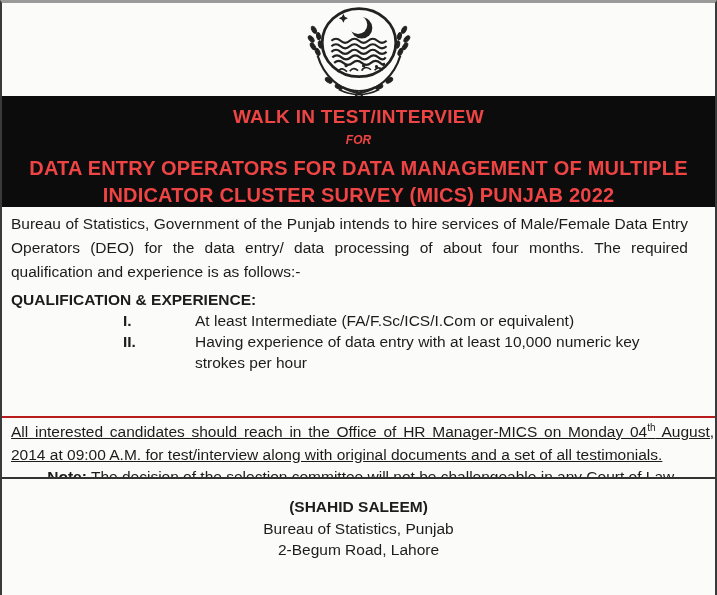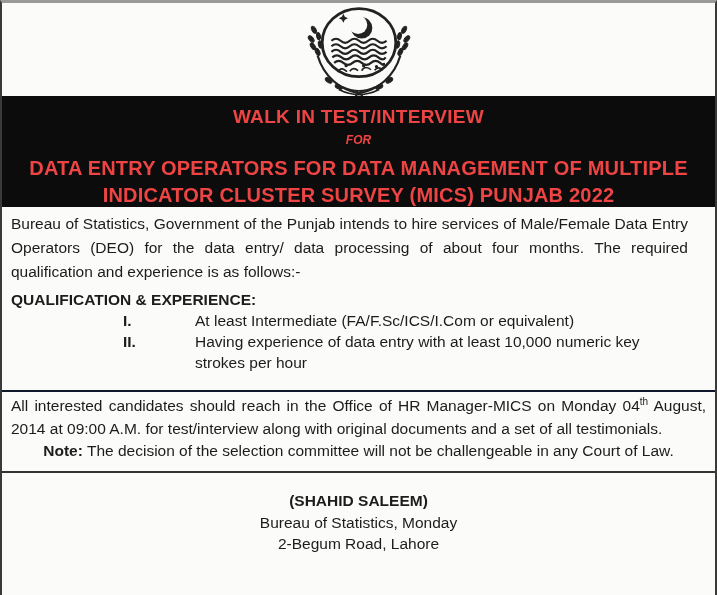--- a/index.html
+++ b/index.html
@@ -27,50 +27,51 @@
     text-align:center;
     padding-top:9px;
     box-sizing:border-box;
   }
   .t1 { font-size:19px; font-weight:bold; line-height:24px; letter-spacing:0.3px; }
   .t2 { font-size:12px; font-weight:bold; font-style:italic; line-height:23px; }
   .t3 { font-size:20px; font-weight:bold; line-height:27px; margin-top:3px; letter-spacing:0.2px; }
   .t4 { font-size:20px; font-weight:bold; line-height:26px; letter-spacing:0.2px; }
 
   .body-section {
-    height:185px;
+    height:211px;
     box-sizing:border-box;
-    border-bottom:2px solid #0f172a;
+    border-bottom:2px solid #b91c1c;
     padding:3px 27px 0 9px;
     overflow:hidden;
   }
   .intro {
     margin:2px 0 0 0;
     font-size:15.5px;
     line-height:24px;
     text-align:justify;
   }
   .qual-heading {
     font-weight:bold;
     font-size:15.5px;
     margin-top:5px;
     line-height:21px;
   }
   .qa-row { display:flex; line-height:21px; font-size:15.5px; }
   .qa-num { margin-left:112px; width:72px; font-weight:bold; flex:none; }
   .qa-text { max-width:500px; }
 
   .notice-section {
-    height:81px;
+    height:61px;
     box-sizing:border-box;
     border-bottom:2px solid #333;
-    padding:3px 9px 0 9px;
+    padding:3px 1px 0 9px;
     font-size:15.5px;
     line-height:22.5px;
     overflow:hidden;
+    text-decoration:underline;
   }
   .notice-para { margin:0; text-align:justify; }
   .note-line { margin:0;text-align:center; }
   .bold { font-weight:bold; }
   sup { font-size:10px; line-height:0; }
 
   .signature-section {
     position:relative;
     height:152px;
     box-sizing:border-box;
@@ -172,20 +173,20 @@
     </div>
   </div>
 
   <div class="notice-section">
     <p class="notice-para"><span>All interested candidates should reach in the Office of HR Manager-MICS on Monday 04</span><sup>th</sup><span> August, 2014 at 09:00 A.M. for test/interview along with original documents and a set of all testimonials.</span></p>
     <p class="note-line"><span class="bold">Note:</span><span> The decision of the selection committee will not be challengeable in any Court of Law.</span></p>
   </div>
 
   <div class="signature-section">
     <div class="sig-name">(SHAHID SALEEM)</div>
-    <div>Bureau of Statistics, Monday</div>
+    <div>Bureau of Statistics, Punjab</div>
     <div>2-Begum Road, Lahore</div>
     <div class="ipl">(IPL-9557)</div>
   </div>
 
   <div class="bottom-bar"></div>
 
 </div>
 
 </body></html>

